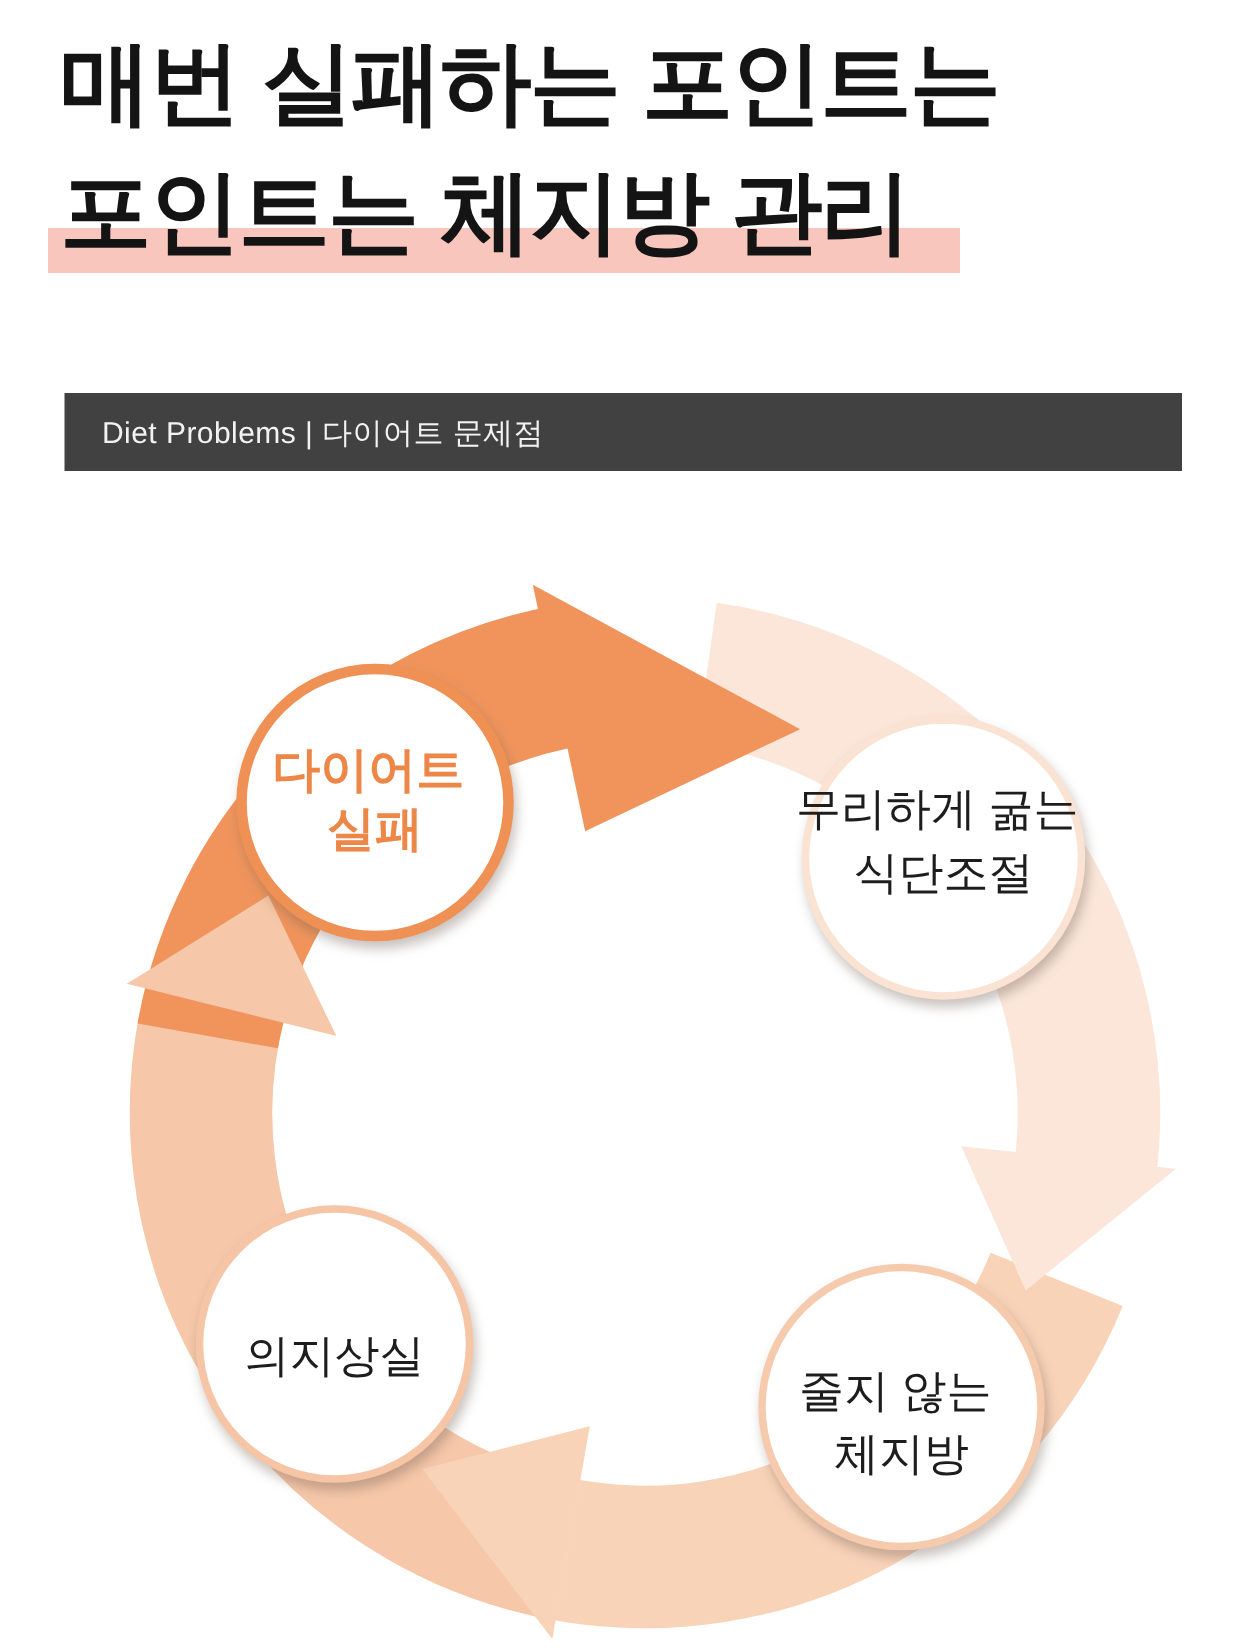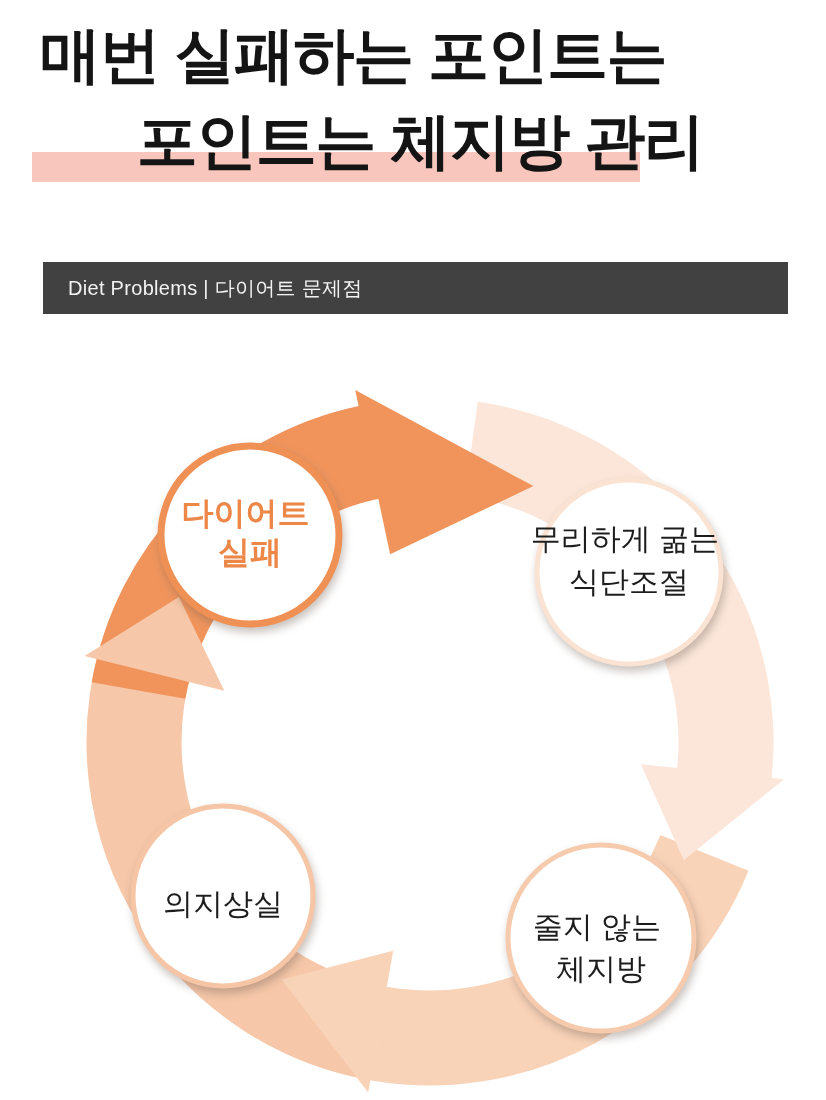--- a/index.html
+++ b/index.html
@@ -32,21 +32,21 @@
   .node-circle{fill:#ffffff;filter:drop-shadow(2px 5px 4px rgba(110,95,85,.38));}
   .node-text{text-anchor:middle;font-family:"Liberation Sans","DejaVu Sans",sans-serif;}
   .node-text.emphasized{font-size:32px;font-weight:700;}
   .node-text.plain{font-size:30px;font-weight:500;}
 </style>
 </head>
 <body>
 
 <div class="title-wrap">
   <div class="title-line" style="color: rgb(20, 20, 20);">매번 실패하는 포인트는</div>
-  <div class="title-line" style="color: rgb(20, 20, 20); text-align: center;">포인트는 체지방 관리</div>
+  <div class="title-line" style="color: rgb(20, 20, 20);">포인트는 체지방 관리</div>
 </div>
 <div class="title-highlight" style="background: rgb(248, 198, 189);"></div>
 
 <div class="section-bar" style="background: rgb(65, 65, 65);">
   <div class="section-bar-label" style="color: rgb(242, 242, 242);">Diet Problems | 다이어트 문제점</div>
 </div>
 
 <svg class="diagram-svg" width="826" height="1100" viewBox="0 0 826 1100" xmlns="http://www.w3.org/2000/svg">
 
   <g>

